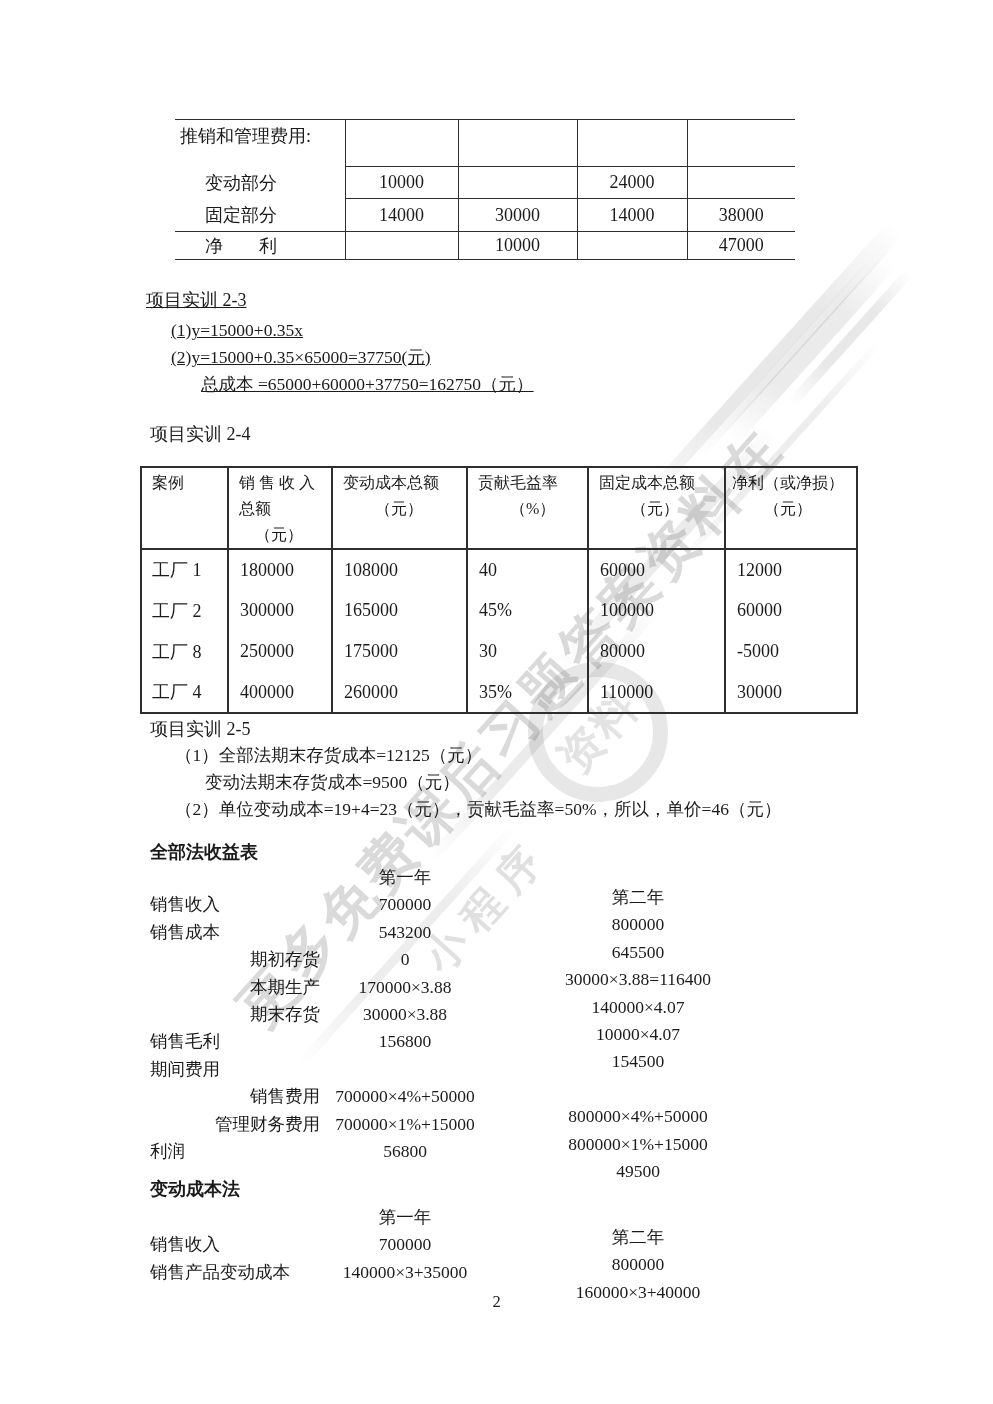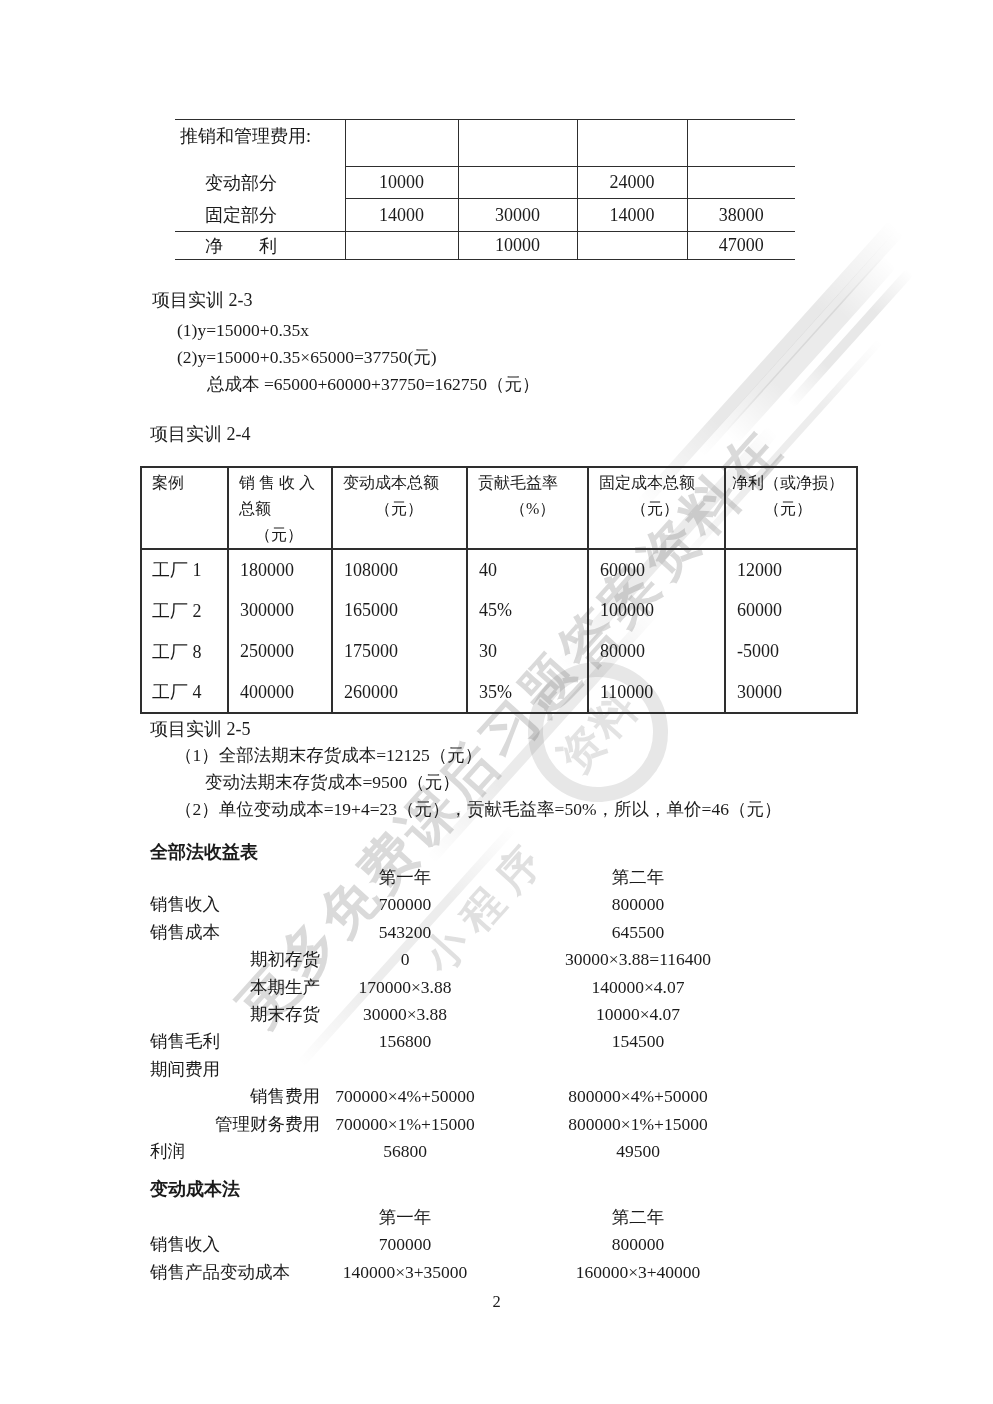--- a/index.html
+++ b/index.html
@@ -75,21 +75,21 @@
   .ind25 { padding-left:25px; }
   .ind55 { padding-left:55px; }
   .bold-head { font-size:18px; font-weight:bold; line-height:24px; }
 
   
   .srow { display:flex; height:27.4px; font-size:17.5px; align-items:flex-start; line-height:24px; }
   .srow .lbl { width:170px; }
   .srow .lbl.ind { padding-left:32px;text-align:right; }
   .srow .v1 { width:170px; text-align:center; }
   .srow .sp { width:58px; }
-  .srow .v2 { width:180px; text-align:center; }
+  .srow .v2 { width:180px; text-align:center;margin-top:20px; }
 
   .pagenum { position:absolute; left:0; right:0; top:1292px; text-align:center; font-size:16.5px; }
 </style>
 </head>
 <body>
 
 <div id="watermark">
   <div class="stk" style="left:640px;top:500px;width:380px;height:12px;background:linear-gradient(90deg,rgba(0,0,0,0),rgba(0,0,0,0.09) 30%,rgba(0,0,0,0.09) 70%,rgba(0,0,0,0));"></div>
   <div class="stk" style="left:700px;top:450px;width:300px;height:9px;background:linear-gradient(90deg,rgba(0,0,0,0),rgba(0,0,0,0.08) 30%,rgba(0,0,0,0.08) 70%,rgba(0,0,0,0));"></div>
   <div class="stk" style="left:730px;top:430px;width:240px;height:18px;background:linear-gradient(90deg,rgba(0,0,0,0),rgba(0,0,0,0.08) 30%,rgba(0,0,0,0.08) 70%,rgba(0,0,0,0));"></div>
@@ -140,21 +140,21 @@
     <tr class="r4">
       <td class="bb labi">净　　利</td>
       <td class="bl bb val"></td>
       <td class="bl bb val">10000</td>
       <td class="bl bb val"></td>
       <td class="bl bb val">47000</td>
     </tr>
   </tbody>
     </table>
 
-  <div class="abs" style="left:152px; top:287px; width:700px;">
+  <div class="abs" style="left:146px; top:287px; width:700px;text-decoration:underline;">
     <div class="h-reg">项目实训 2-3</div>
     <div class="line ind25" style="margin-top:4px;">(1)y=15000+0.35x</div>
     <div class="line ind25">(2)y=15000+0.35×65000=37750(元)</div>
     <div class="line ind55">总成本 =65000+60000+37750=162750（元）</div>
   </div>
 
   <div class="abs h-reg" style="left:150px; top:421px;">项目实训 2-4</div>
 
   <table class="t24 abs" style="left:140px; top:466px; width:716px;">
     <colgroup>

